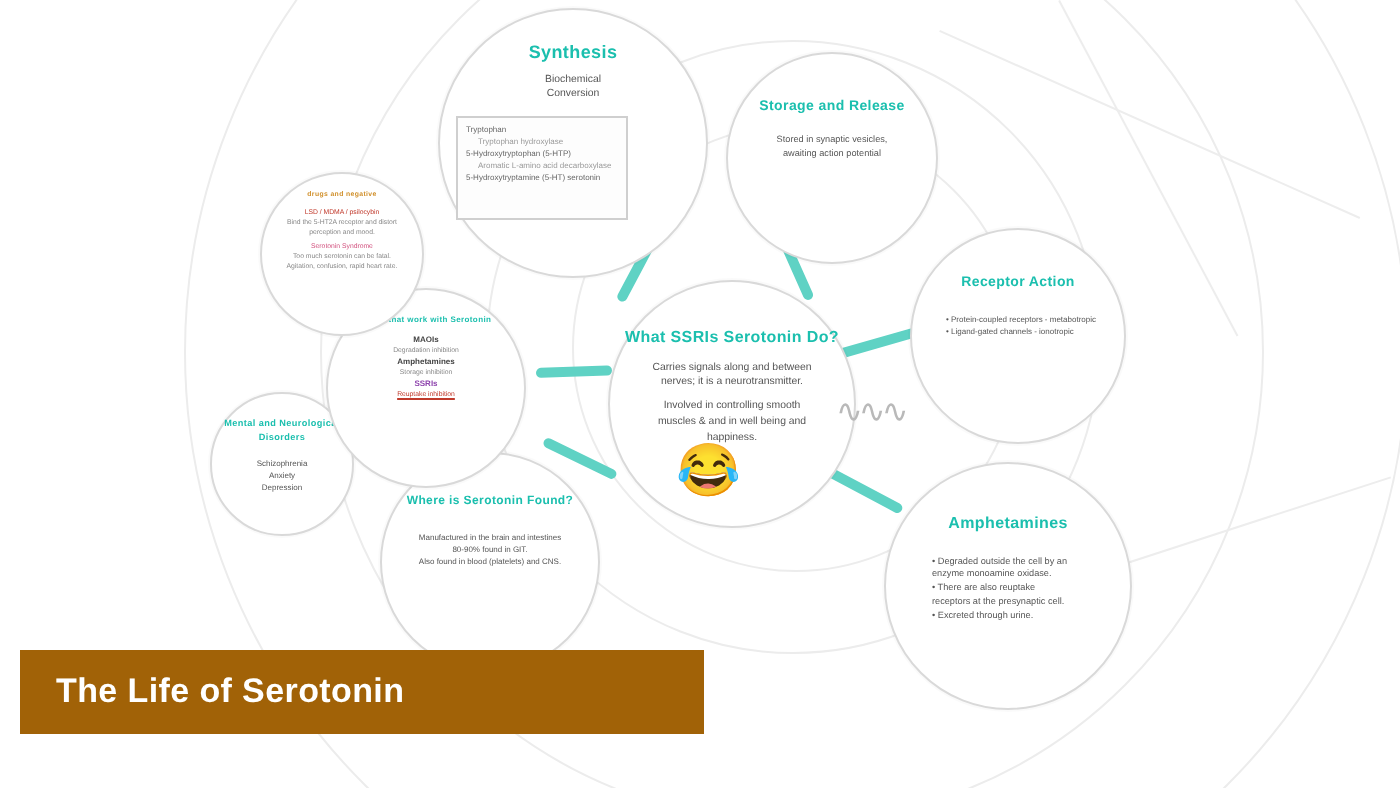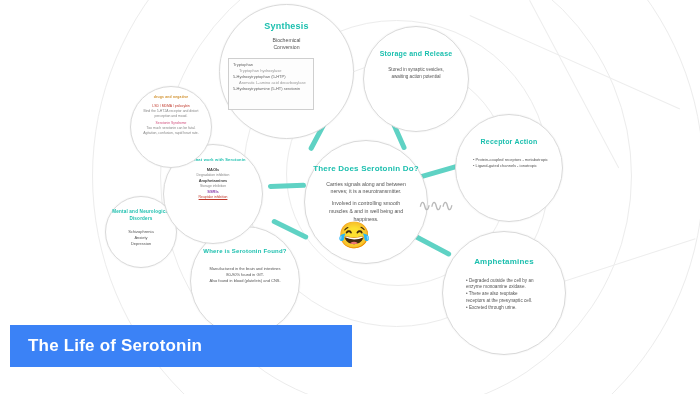--- a/index.html
+++ b/index.html
@@ -19,21 +19,21 @@
   .node{position:absolute;border-radius:50%;background:#ffffff;border:1px solid #d9d9d9;
         box-shadow:0 0 0 1px rgba(0,0,0,0.02);}
   .node-inner{position:absolute;left:0;top:0;right:0;bottom:0;border-radius:50%;
         display:flex;flex-direction:column;align-items:center;justify-content:flex-start;
         text-align:center;box-sizing:border-box;}
   .title{color:#1bbfae;font-weight:bold;letter-spacing:.2px;}
   .body{color:#555;}
 
   .connector{position:absolute;background:#5fd2c4;border-radius:3px;transform-origin:0 50%;height:5px;}
 
-  .banner{position:absolute;background:#3b82f6;color:#ffffff;display:flex;align-items:center;}
+  .banner{position:absolute;background:#a16207;color:#ffffff;display:flex;align-items:center;}
   .banner span{font-size:17px;font-weight:bold;padding-left:18px;letter-spacing:.2px;}
 
   .panel{position:absolute;background:#fdfdfd;border:1px solid #cfcfcf;}
   .panel div{color:#666;}
 
   .emoji{position:absolute;font-size:26px;line-height:1;}
 
   .red{color:#c0392b;}
   .pink{color:#d2527f;}
   .purple{color:#8e44ad;}
@@ -66,21 +66,21 @@
   <div class="connector" style="left:392px;top:118px;width:32px;transform:rotate(66deg);"></div>
   <div class="connector" style="left:418px;top:175px;width:42px;transform:rotate(-16deg);"></div>
   <div class="connector" style="left:412px;top:232px;width:44px;transform:rotate(28deg);"></div>
   <div class="connector" style="left:272px;top:218px;width:40px;transform:rotate(26deg);"></div>
   <div class="connector" style="left:268px;top:184px;width:38px;transform:rotate(-2deg);"></div>
   <div class="connector" style="left:184px;top:133px;width:30px;transform:rotate(36deg);"></div>
   <div class="connector" style="left:168px;top:200px;width:22px;transform:rotate(10deg);"></div>
 
   <div class="node" style="left:304px;top:140px;width:122px;height:122px;">
     <div class="node-inner" style="padding-top:22px;">
-      <div class="title t8">There Does Serotonin Do?</div>
+      <div class="title t8">What SSRIs Serotonin Do?</div>
       <div class="body t5" style="margin-top:6px;width:88px;">
         <div>Carries signals along and between</div>
         <div>nerves; it is a neurotransmitter.</div>
         <div style="height:4px;"></div>
         <div>Involved in controlling smooth</div>
         <div>muscles &amp; and in well being and</div>
         <div>happiness.</div>
       </div>
     </div>
   </div>

